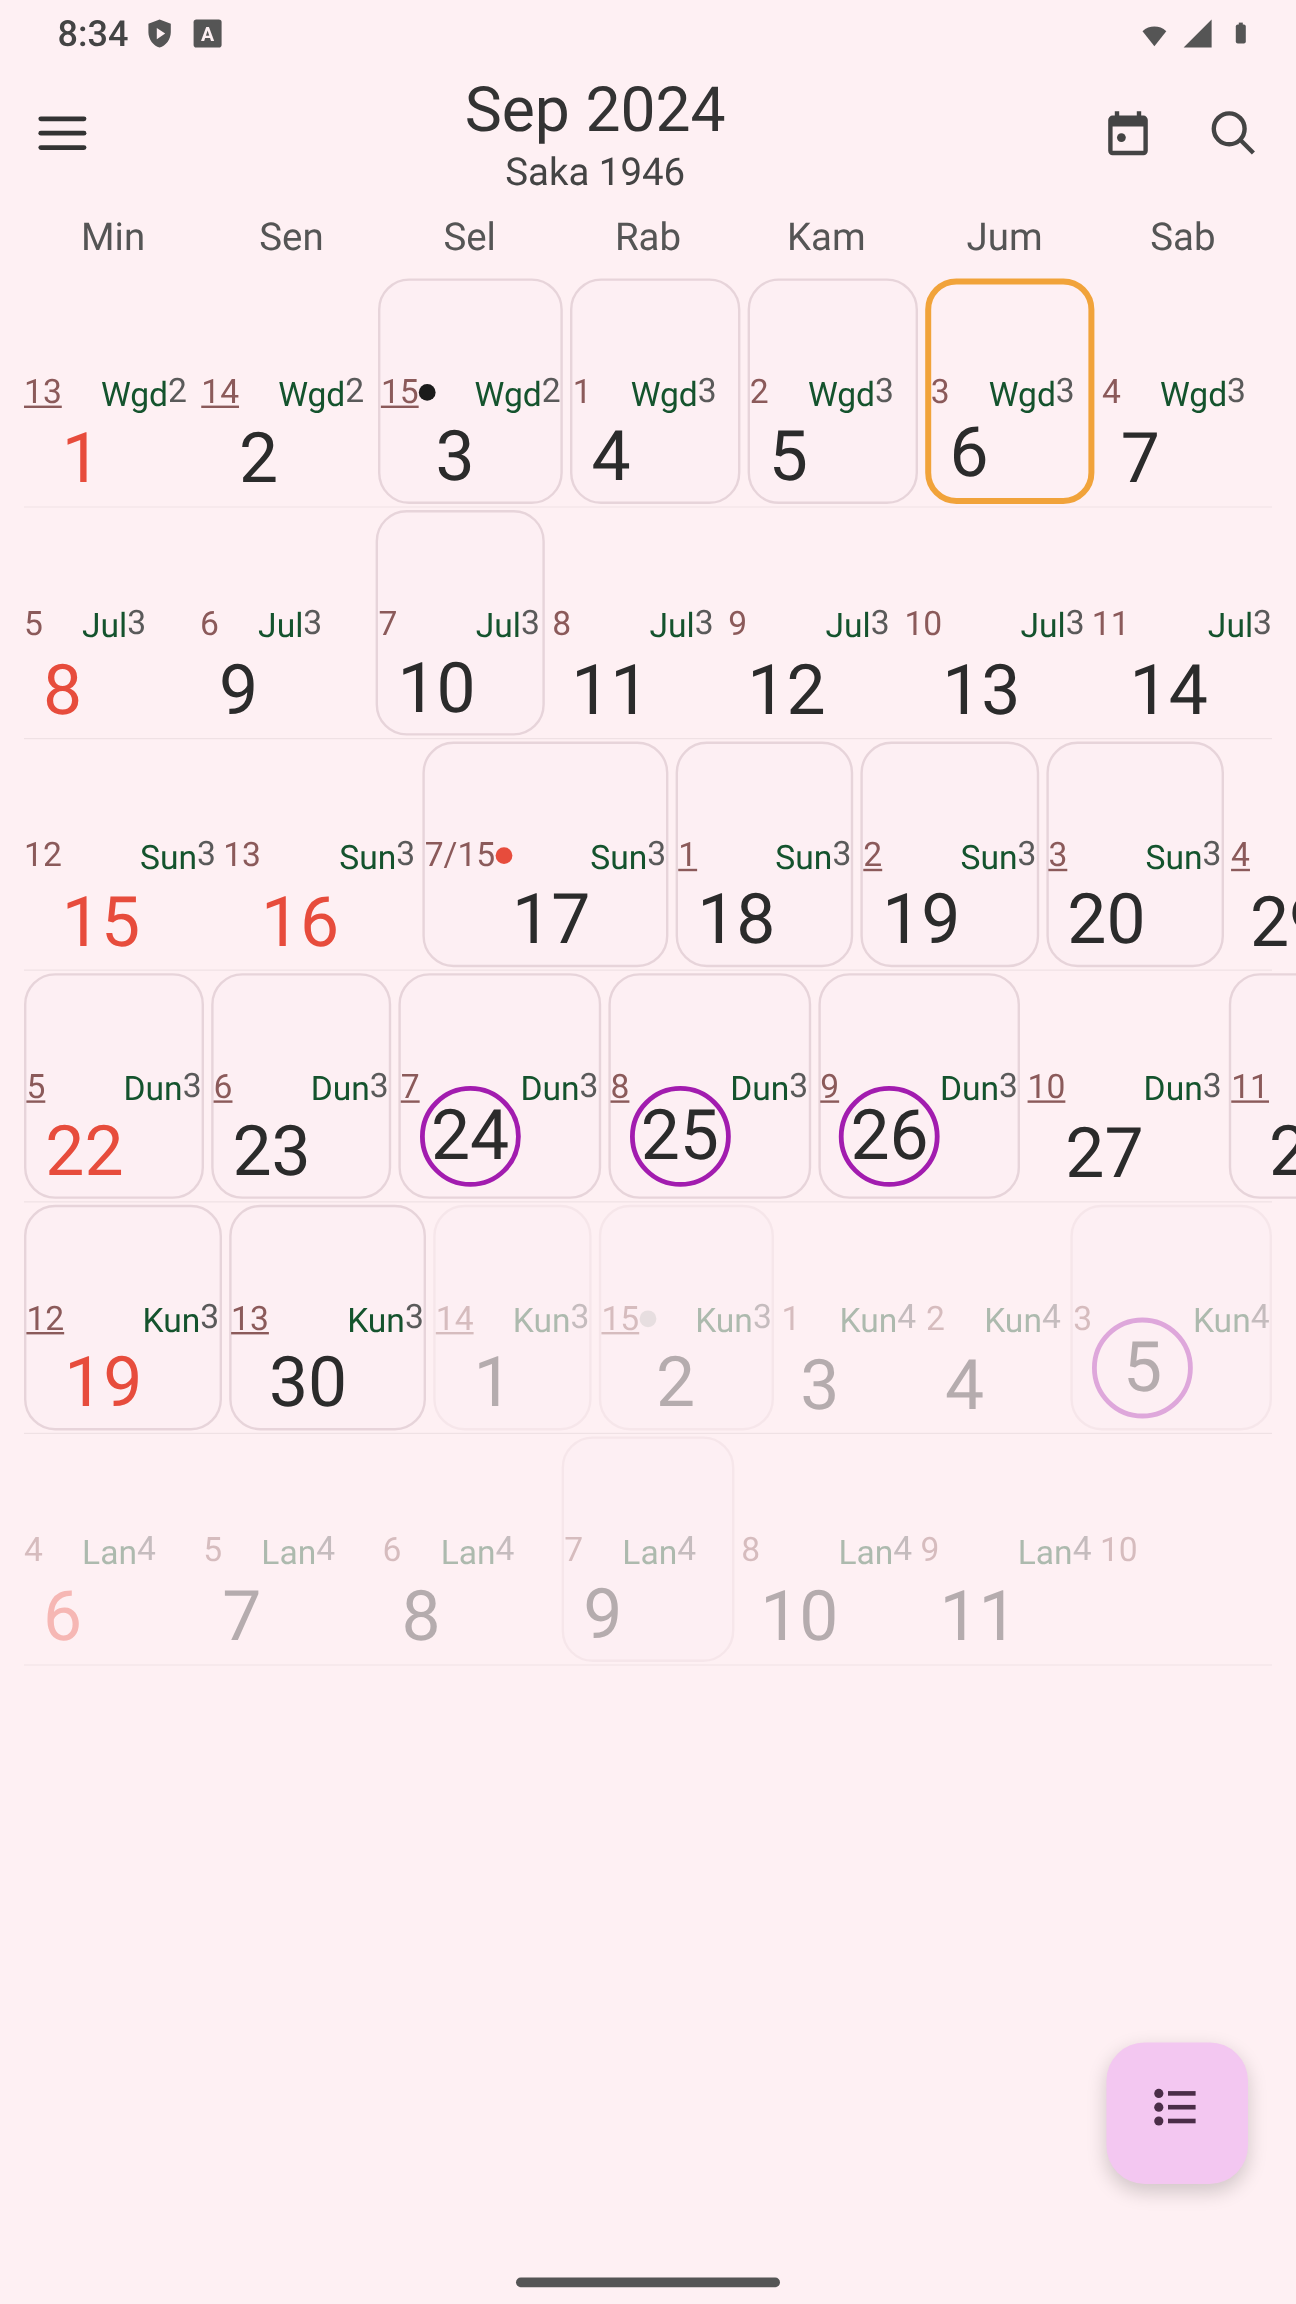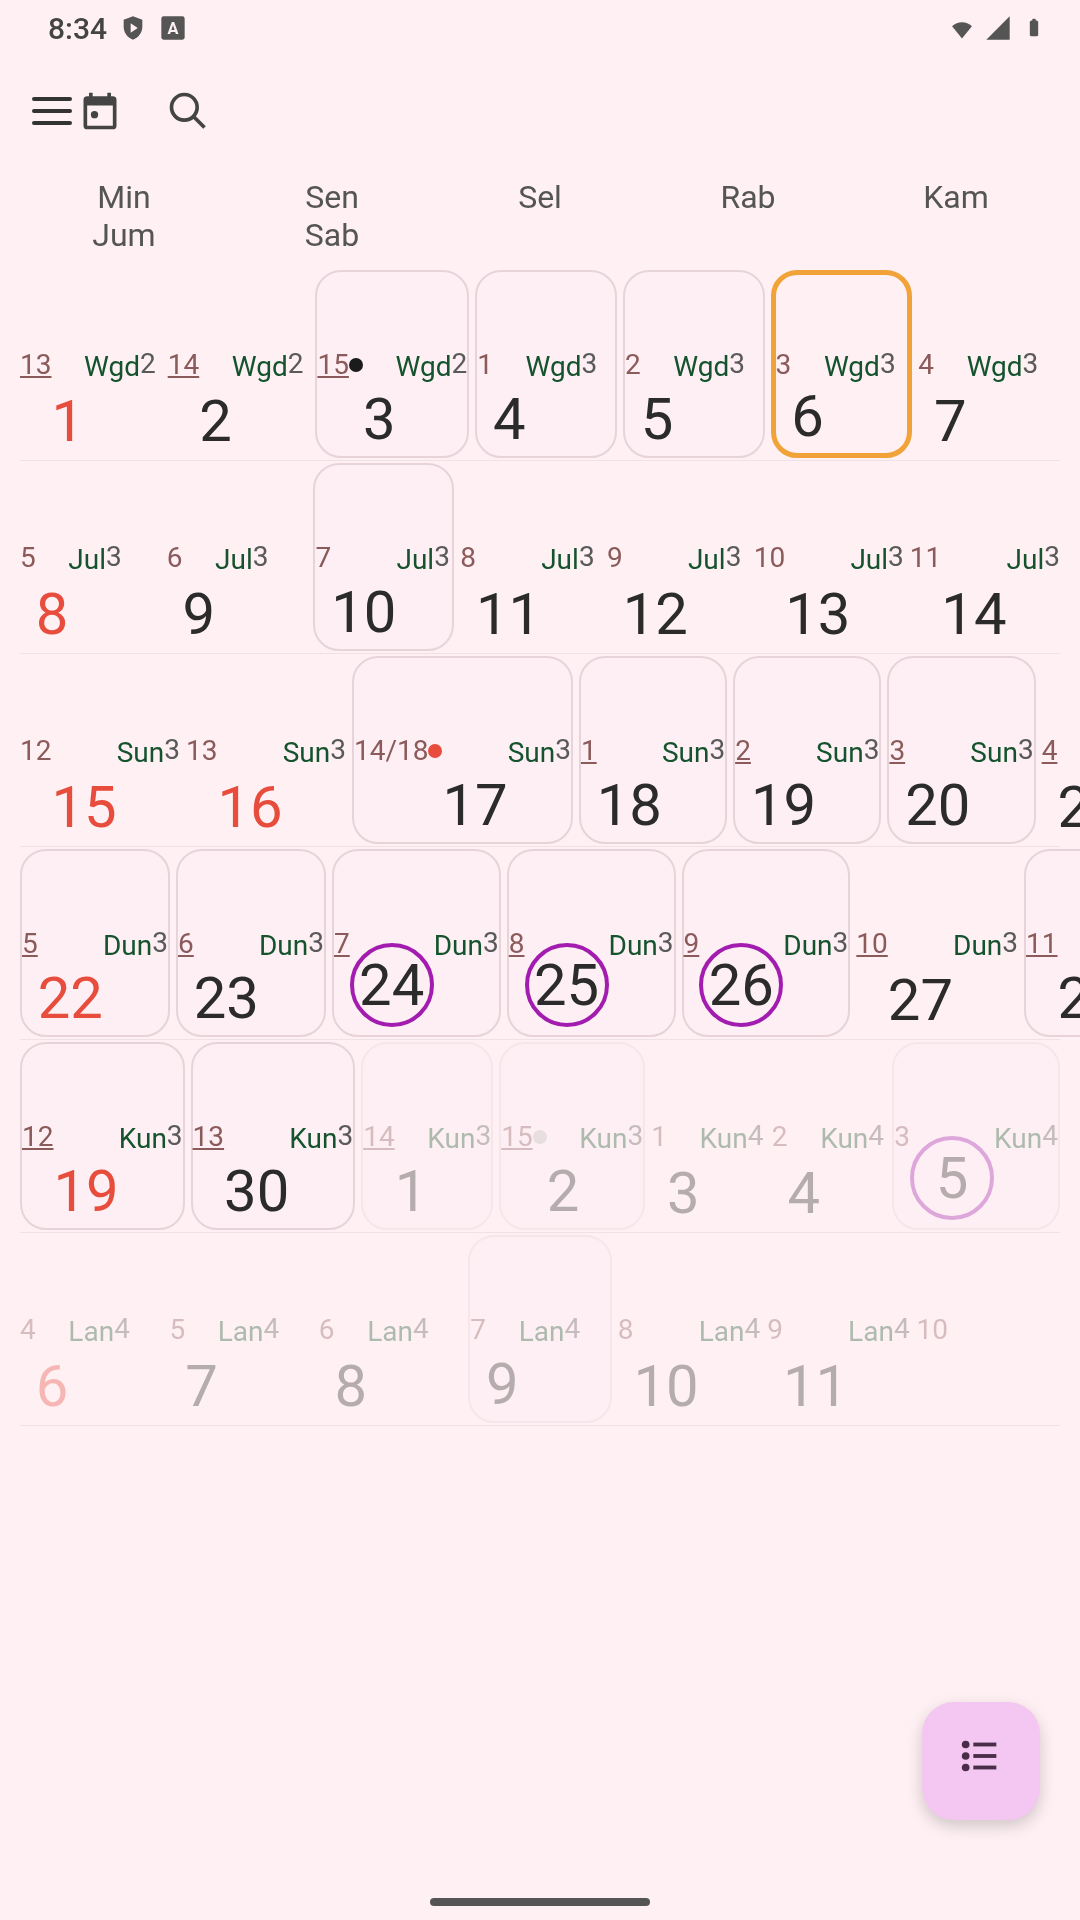--- a/index.html
+++ b/index.html
@@ -34,21 +34,21 @@
 .hamburger { width: 48px; height: 48px; cursor: pointer; display:flex; align-items:center; justify-content:center;}
 .hamburger-lines { width:40px; height:4px; background:#333; position:relative; border-radius:2px;}
 .hamburger-lines::before, .hamburger-lines::after { content:""; position:absolute; left:0; width:40px; height:4px; background:#333; border-radius:2px;}
 .hamburger-lines::before { top:-12px; }
 .hamburger-lines::after { top:12px; }
 .toolbar-title-group { flex:1; text-align:center; }
 .toolbar-title { font-size:52px; font-weight:400; color:#333; }
 .toolbar-subtitle { font-size:32px; color:#444; margin-top:2px; }
 .toolbar-actions { display:flex; gap:40px; align-items:center; }
 .action-icon { width:48px; height:48px; cursor:pointer; display:flex; align-items:center; justify-content:center; }
-.weekday-row { display:grid; grid-template-columns: repeat(5,1fr); padding: 12px 20px 14px; }
+.weekday-row { display:grid; grid-template-columns: repeat(7,1fr); padding: 12px 20px 14px; }
 .weekday-row div { text-align:center; font-size:32px; color:#555; }
 .grid { padding: 0 20px; }
 .week-row { display:grid; grid-template-columns: repeat(7,1fr); gap:6px; border-bottom:1px solid rgba(0,0,0,0.06); padding:2px 0; }
 .day-cell {
   position: relative;
   display:flex;
   align-items:center;
   justify-content:flex-start;
   padding:6px 0 8px;
   border-radius:26px;
@@ -123,20 +123,24 @@
           <rect x="10" y="1" width="4" height="3"></rect>
         </svg>
     </span>
   </div>
 </div>
 
 <div class="toolbar">
   <div class="hamburger">
     <div class="hamburger-lines"></div>
   </div>
+  <div class="toolbar-title-group">
+    <div class="toolbar-title">Sep 2024</div>
+    <div class="toolbar-subtitle">Saka 1946</div>
+  </div>
   <div class="toolbar-actions">
     <div class="action-icon">
       <svg viewBox="0 0 24 24" width="44" height="44" fill="#444">
           <path d="M19 4h-1V2h-2v2H8V2H6v2H5a2 2 0 0 0-2 2v14a2 2 0 0 0 2 2h14a2 2 0 0 0 2-2V6a2 2 0 0 0-2-2zm0 16H5V9h14v11z"></path>
           <circle cx="9" cy="14" r="2"></circle>
         </svg>
     </div>
     <div class="action-icon">
       <svg viewBox="0 0 24 24" width="44" height="44" fill="none" stroke="#444" stroke-width="2">
           <circle cx="10" cy="10" r="7"></circle>
@@ -253,21 +257,21 @@
         <div class="cell-month">Sun</div>
         <div class="cell-sub">3</div>
       </div>
       <div class="day-cell">
         <div class="secondary-num">13</div>
         <div class="main-num sunday">16</div>
         <div class="cell-month">Sun</div>
         <div class="cell-sub">3</div>
       </div>
       <div class="day-cell boxed">
-        <div class="secondary-num">14/18</div>
+        <div class="secondary-num">7/15</div>
         <div class="dot red"></div>
         <div class="main-num">17</div>
         <div class="cell-month">Sun</div>
         <div class="cell-sub">3</div>
       </div>
       <div class="day-cell boxed">
         <div class="secondary-num underlined">1</div>
         <div class="main-num">18</div>
         <div class="cell-month">Sun</div>
         <div class="cell-sub">3</div>

